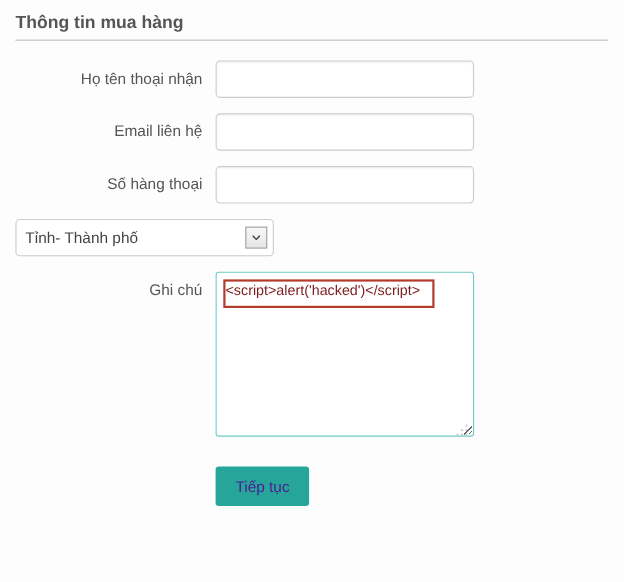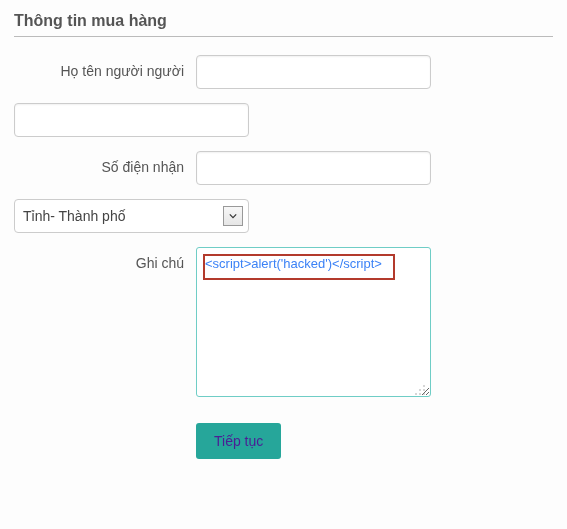--- a/index.html
+++ b/index.html
@@ -7,44 +7,45 @@
   .page-title{font-size:16px;font-weight:600;color:#555;margin:0 0 6px 0;}
   .rule{border:none;border-top:1px solid #bbb;margin:0 0 18px 0;}
   .form-row{display:flex;align-items:flex-start;margin-bottom:14px;}
   .form-label{width:170px;text-align:right;padding-right:12px;padding-top:8px;font-size:14px;color:#555;}
   .form-control{width:235px;height:34px;border:1px solid #ccc;border-radius:4px;font-size:14px;padding:0 8px;box-sizing:border-box;background:#fff;box-shadow:inset 0 1px 2px rgba(0,0,0,0.06);}
   .select-wrap{position:relative;width:235px;}
   .select-wrap select{width:100%;height:34px;border:1px solid #ccc;border-radius:4px;font-size:14px;padding:0 26px 0 8px;box-sizing:border-box;background:#fff;appearance:none;-webkit-appearance:none;color:#444;}
   .select-arrow{position:absolute;right:6px;top:7px;width:18px;height:18px;border:1px solid #999;background:linear-gradient(#f7f7f7,#e6e6e6);display:flex;align-items:center;justify-content:center;pointer-events:none;}
   .select-arrow svg{width:8px;height:8px;}
   .textarea-wrap{position:relative;width:235px;}
-  .form-textarea{width:235px;height:150px;border:1px solid #6fcdc6;border-radius:3px;font-size:13px;padding:8px;box-sizing:border-box;background:#fff;resize:both;font-family:inherit;color:#3b82f6;}
+  .form-textarea{width:235px;height:150px;border:1px solid #6fcdc6;border-radius:3px;font-size:13px;padding:8px;box-sizing:border-box;background:#fff;resize:both;font-family:inherit;color:#7f1d1d;}
   .highlight-box{position:absolute;top:7px;left:7px;width:188px;height:22px;border:2px solid #b33a2c;pointer-events:none;}
   .btn-row{margin-left:182px;margin-top:22px;}
   .btn-primary{background:#26a69a;color:#4c1d95;border:none;border-radius:3px;padding:10px 18px;font-size:14px;cursor:pointer;}
   .resize-grip{position:absolute;right:5px;bottom:5px;width:12px;height:12px;pointer-events:none;opacity:.4;}
 </style>
 </head>
 <body>
 
 <div class="page">
   <h1 class="page-title">Thông tin mua hàng</h1>
   <hr class="rule">
 
   <div class="form-row">
-    <div class="form-label">Họ tên người người</div>
+    <div class="form-label">Họ tên thoại nhận</div>
     <input class="form-control" type="text" value="" style="">
   </div>
 
   <div class="form-row">
+    <div class="form-label">Email liên hệ</div>
     <input class="form-control" type="text" value="" style="">
   </div>
 
   <div class="form-row">
-    <div class="form-label">Số điện nhận</div>
+    <div class="form-label">Số hàng thoại</div>
     <input class="form-control" type="text" value="" style="">
   </div>
 
 
   <div class="form-row">
     <div class="select-wrap">
       <select>
         <option>Tỉnh- Thành phố</option>
       </select>
       <span class="select-arrow">

